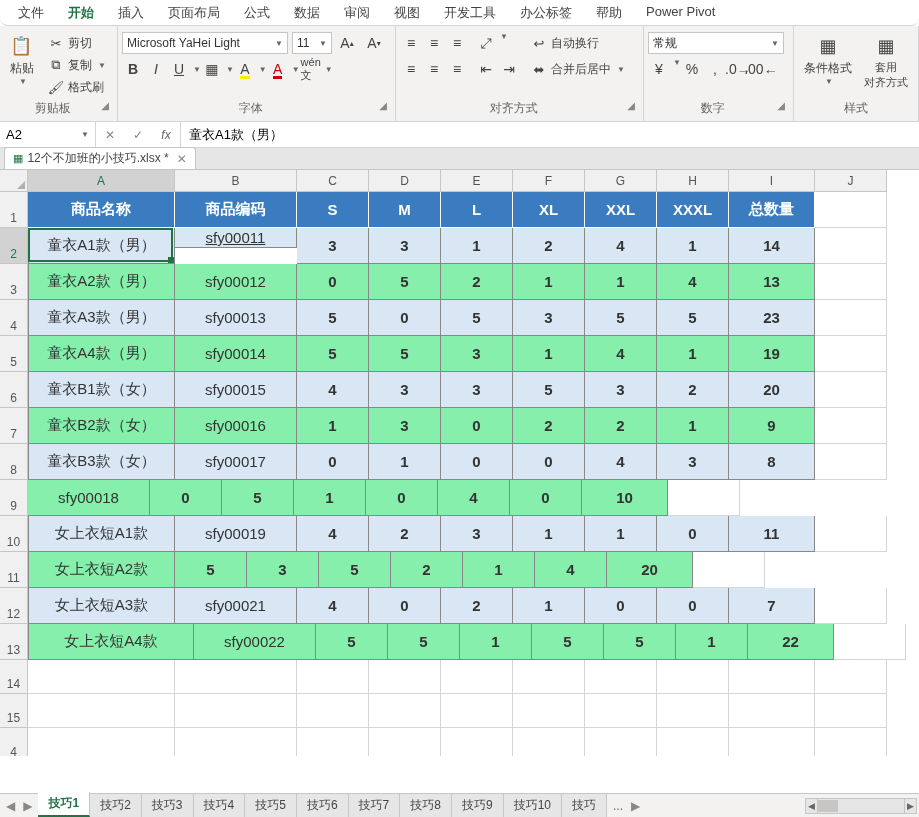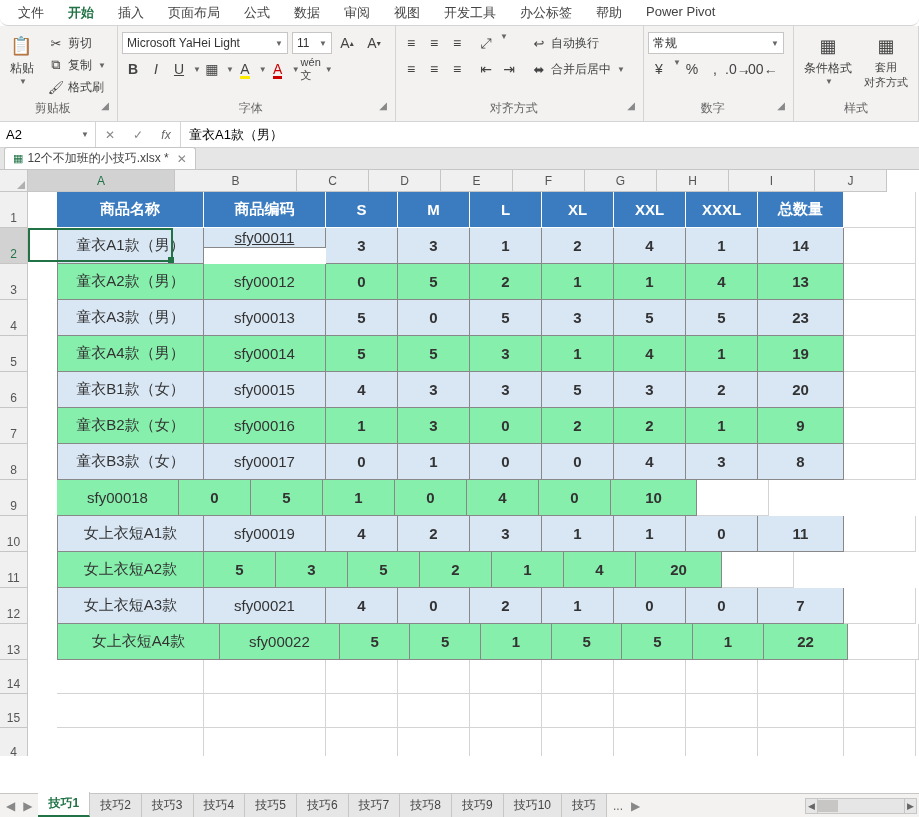--- a/index.html
+++ b/index.html
@@ -49,21 +49,21 @@
 .grid-wrap { position: relative; height: 586px; overflow: hidden; }
 .selectall { position: absolute; left: 0; top: 0; width: 28px; height: 22px; background: #f0f0f0; border-right: 1px solid #c8c6c4; border-bottom: 1px solid #c8c6c4; }
 .selectall::after { content: ""; position: absolute; right: 2px; bottom: 2px; width: 0; height: 0; border-left: 8px solid transparent; border-bottom: 8px solid #b0b0b0; }
 .col-headers { position: absolute; left: 28px; top: 0; right: 0; height: 22px; display: flex; }
 .col-h { background: #f0f0f0; border-right: 1px solid #c8c6c4; border-bottom: 1px solid #c8c6c4; text-align: center; line-height: 22px; font-size: 12px; color: #555; }
 .col-h.active { background: #d2d2d2; color: #217346; }
 .row-headers { position: absolute; left: 0; top: 22px; width: 28px; }
 .row-h { background: #f0f0f0; border-right: 1px solid #c8c6c4; border-bottom: 1px solid #c8c6c4; text-align: center; font-size: 12px; color: #555; display: flex; align-items: flex-end; justify-content: center; padding-bottom: 2px; }
 .row-h.active { background: #d2d2d2; color: #217346; }
 .cells { position: absolute; left: 28px; top: 22px; right: 0; bottom: 0; }
-.crow { display: flex; position: relative; margin-left: 29px; }
+.crow { display: flex; position: relative; }
 .cell { border-right: 1px solid #d4d4d4; border-bottom: 1px solid #d4d4d4; overflow: hidden; }
 
 
 .thdr { background: #3a7cbf; color: #fff; font-weight: bold; text-align: center; display: flex; align-items: center; justify-content: center; border-right: 1px solid #fff !important; border-bottom: 1px solid #fff !important; font-size: 15px; }
 .td { text-align: center; display: flex; align-items: center; justify-content: center; font-size: 15px; color: #333; border-right: 1px solid #888 !important; border-bottom: 1px solid #888 !important; }
 .td.bold { font-weight: bold; }
 .row-even .td { background: #d9e7f5; }
 .row-odd .td { background: #86efac; }
 .td.first-col { border-left: 1px solid #888; }
 

